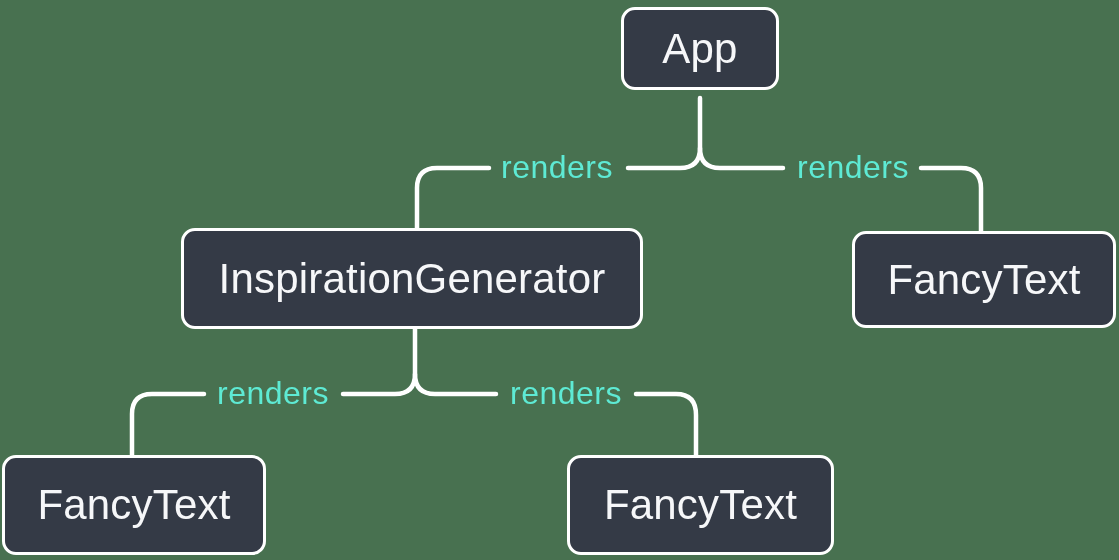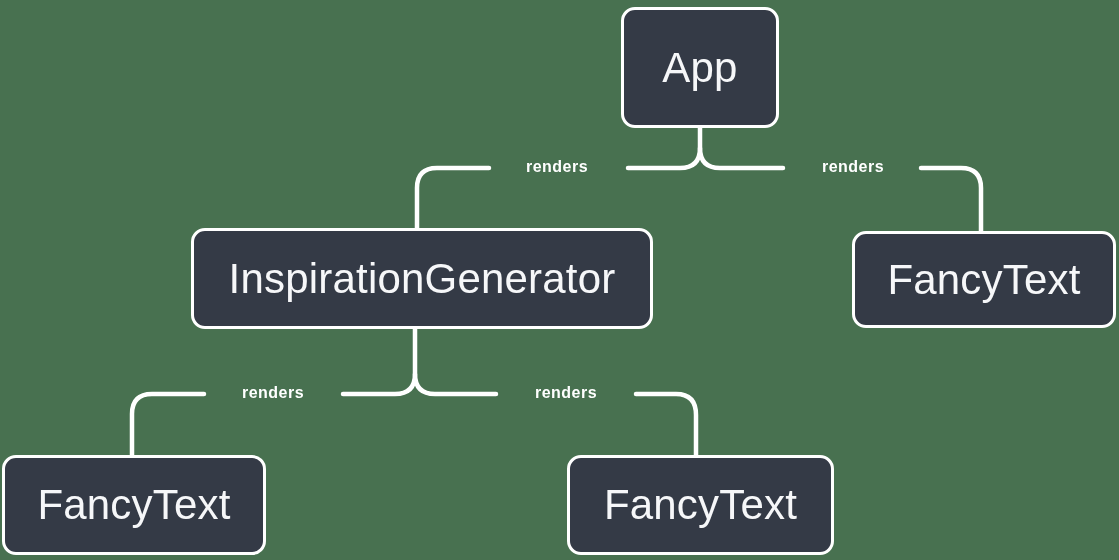--- a/index.html
+++ b/index.html
@@ -47,23 +47,23 @@
     color: #F6F7F9;
     font-size: 42px;
     font-weight: 400;
     letter-spacing: 0.2px;
     white-space: nowrap;
   }
   .edge-label {
     position: absolute;
     z-index: 2;
     transform: translate(-50%, -50%);
-    color: #ffffff;
-    font-size: 16px;
-    font-weight: 700;
+    color: #5eead4;
+    font-size: 32px;
+    font-weight: 400;
     letter-spacing: 0.5px;
     white-space: nowrap;
   }
 </style>
 </head>
 <body>
 
 <div class="canvas">
 
   <svg class="edges-layer" viewBox="0 0 1119 560" aria-hidden="true">
@@ -75,25 +75,25 @@
     <path d="M 700 148 Q 700 168 720 168 H 783"></path>
     <path d="M 921 168 H 961 Q 981 168 981 188 V 235"></path>
 
     <path d="M 415 325 V 374 Q 415 394 395 394 H 343"></path>
     <path d="M 204 394 H 152 Q 132 394 132 414 V 459"></path>
 
     <path d="M 415 374 Q 415 394 435 394 H 496"></path>
     <path d="M 636 394 H 676 Q 696 394 696 415 V 459"></path>
   </svg>
 
-  <div class="node" style="left:621px; top:7px; width:158px; height:121px;">
+  <div class="node" style="left:621px; top:7px; width:158px; height:83px;">
     <span class="node-label">App</span>
   </div>
 
-  <div class="node" style="left:191px; top:228px; width:462px; height:101px;">
+  <div class="node" style="left:181px; top:228px; width:462px; height:101px;">
     <span class="node-label">InspirationGenerator</span>
   </div>
 
   <div class="node" style="left:852px; top:231px; width:264px; height:97px;">
     <span class="node-label">FancyText</span>
   </div>
 
   <div class="node" style="left:2px; top:455px; width:264px; height:100px;">
     <span class="node-label">FancyText</span>
   </div>

